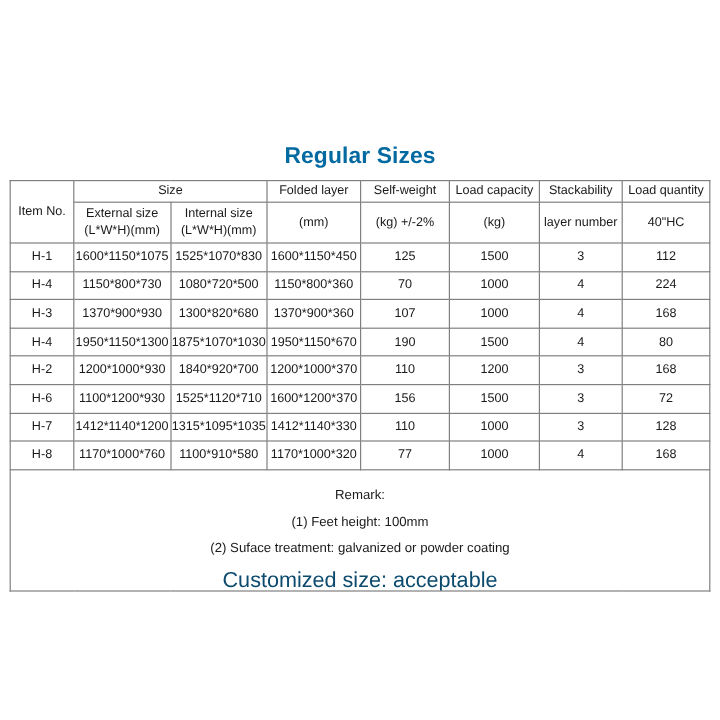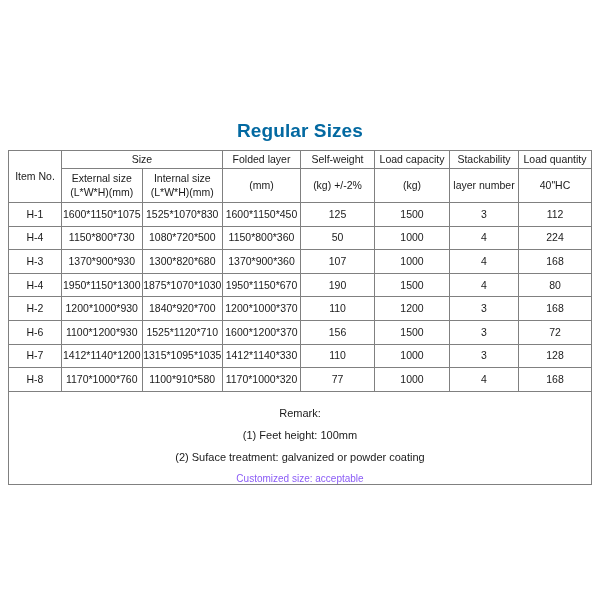--- a/index.html
+++ b/index.html
@@ -107,22 +107,22 @@
   }
   .remark-line {
     font-size: 11px;
     color: #1a1a1a;
     line-height: 1.0;
     margin: 0 0 11px 0;
     white-space: nowrap;
   }
   .remark-line.first { margin-top: 16px; }
   .remark-custom {
-    font-size: 10px;
-    color: #8b5cf6;
+    font-size: 18px;
+    color: #0c4a6e;
     line-height: 1.0;
     margin: 0;
     white-space: nowrap;
   }
 </style>
 </head>
 <body>
 
 <div id="page">
 
@@ -165,21 +165,21 @@
             <td>125</td>
             <td>1500</td>
             <td>3</td>
             <td>112</td>
           </tr>
           <tr class="data-row">
             <td>H-4</td>
             <td class="cell-left">1150*800*730</td>
             <td class="cell-left">1080*720*500</td>
             <td class="cell-left">1150*800*360</td>
-            <td>50</td>
+            <td>70</td>
             <td>1000</td>
             <td>4</td>
             <td>224</td>
           </tr>
           <tr class="data-row">
             <td>H-3</td>
             <td class="cell-left">1370*900*930</td>
             <td class="cell-left">1300*820*680</td>
             <td class="cell-left">1370*900*360</td>
             <td>107</td>

